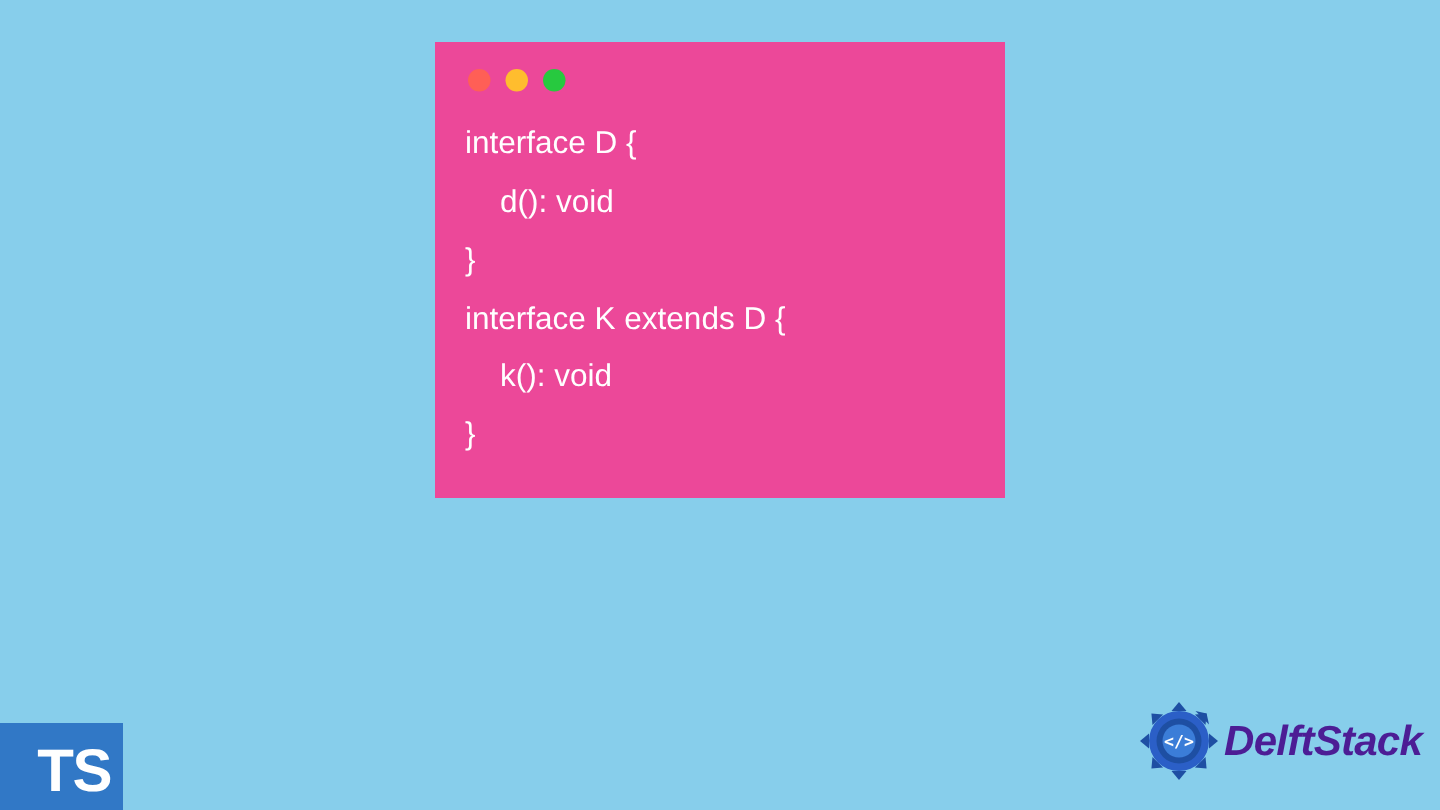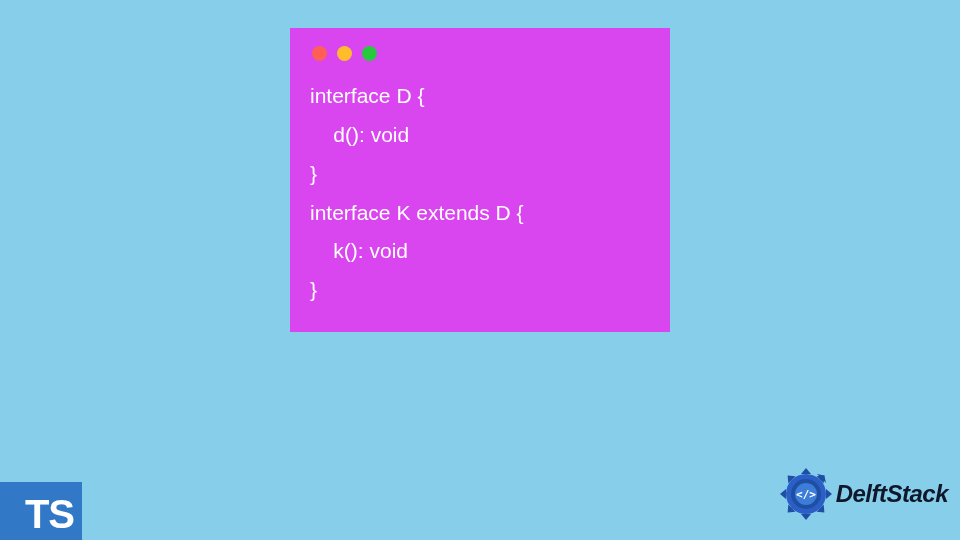--- a/index.html
+++ b/index.html
@@ -9,21 +9,21 @@
     background: #87ceeb;
     position: relative;
     font-family: Arial, Helvetica, sans-serif;
     overflow: hidden;
   }
   .code-window {
     position: absolute;
     left: 290px;
     top: 28px;
     width: 380px;
-    background: #d946ef;
+    background: #ec4899;
     padding: 18px 20px 22px 20px;
   }
   .window-controls {
     display: flex;
     gap: 10px;
     margin-bottom: 16px;
     padding-left: 2px;
   }
   .dot {
     width: 15px;
@@ -70,24 +70,24 @@
   .delft-icon {
     width: 56px;
     height: 56px;
     position: relative;
     display: flex;
     align-items: center;
     justify-content: center;
   }
   .delft-icon svg { display: block; }
   .delft-text {
-    color: #0f172a;
+    color: #4c1d95;
     font-style: italic;
     font-weight: 600;
-    font-size: 24px;
+    font-size: 28px;
     letter-spacing: -0.5px;
   }
 </style>
 </head>
 <body>
 
 <div class="code-window">
   <div class="window-controls">
     <div class="dot red"></div>
     <div class="dot yellow"></div>

